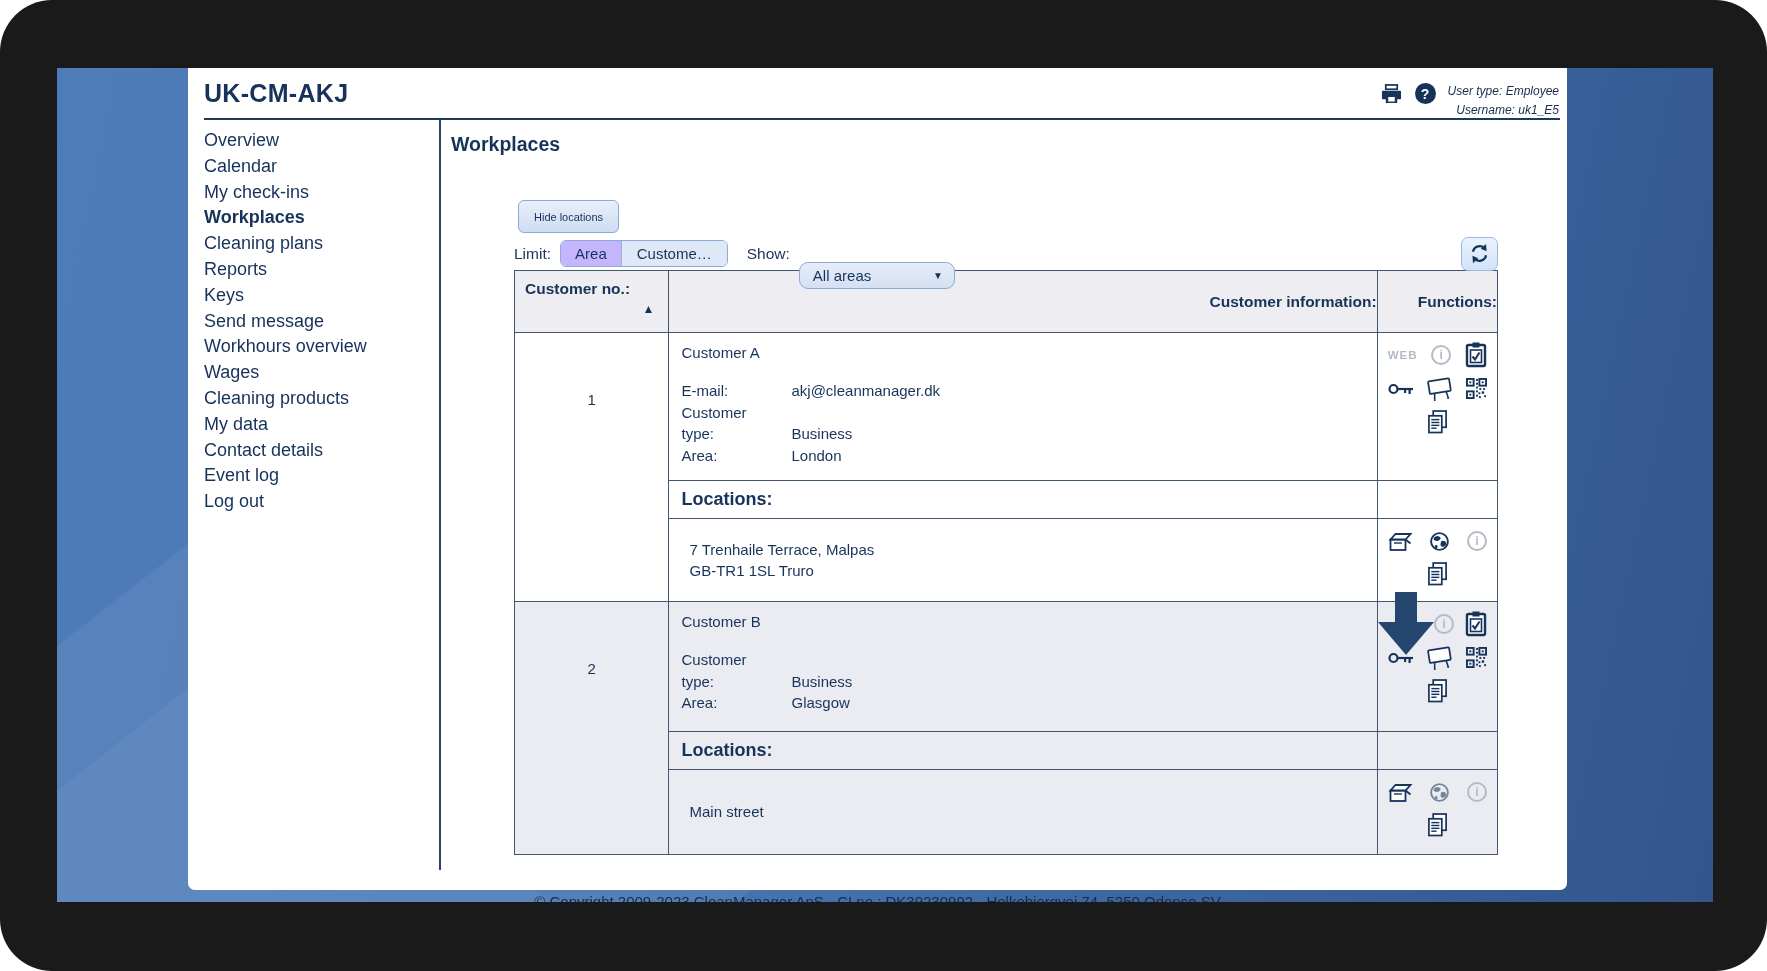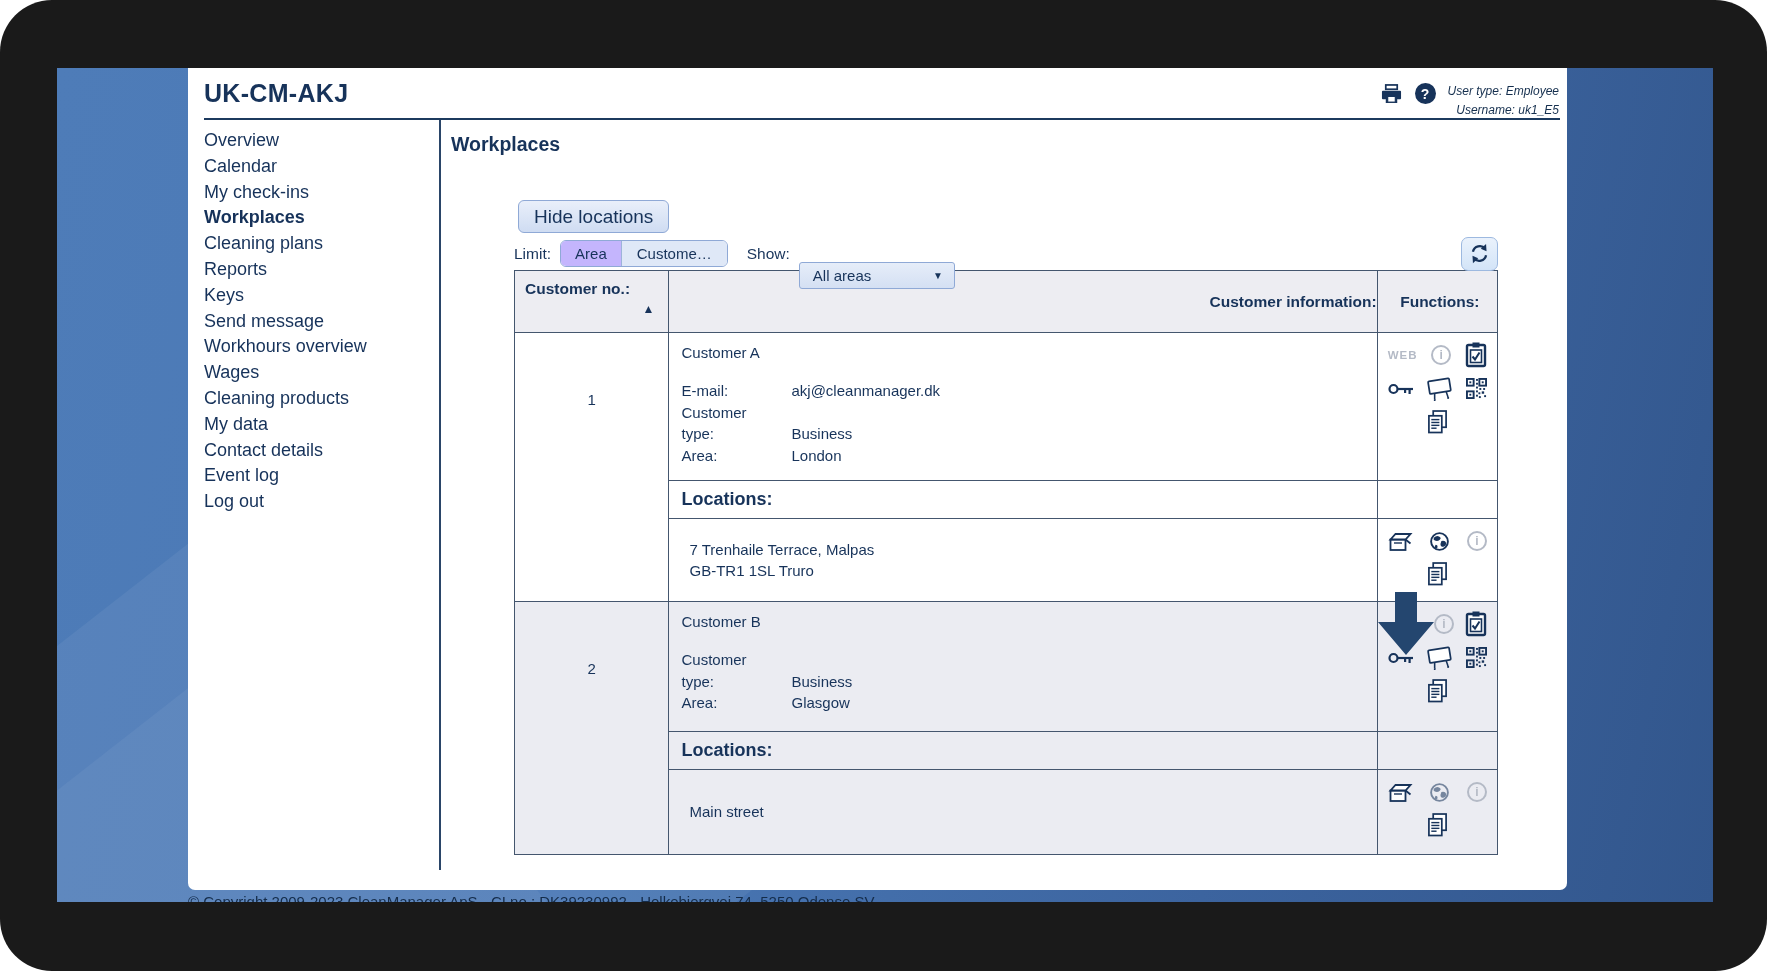--- a/index.html
+++ b/index.html
@@ -32,42 +32,42 @@
   .side-item { font-size:18px; line-height:25.8px; color:#16325a; cursor:pointer; white-space:nowrap; }
   .side-item.active { font-weight:bold; }
   .vline { width:2px; background:#2a4568; margin-bottom:10px; }
 
   .main { flex:1; padding:13px 0 0 10px; }
   .main-heading { font-size:19.5px; font-weight:bold; color:#17335a; }
   .content { margin:44px 0 0 63px; width:984px; color:#17335a; }
 
   .btn { background:linear-gradient(#e9effa,#cfdcf2); border:1px solid #8fa9d6; border-radius:6px;
     color:#17335a; font-family:"Liberation Sans",sans-serif; cursor:pointer; }
-  .btn-hide { margin-left:4px; height:33px; padding:0 15px; font-size:19px; }
+  .btn-hide { margin-left:4px; height:33px; padding:0 15px; font-size:11px; }
 
   .limit-row { display:flex; align-items:center; margin-top:4px; height:33px; gap:9px; font-size:15.5px; }
   .segment { display:flex; border:1px solid #8fa9d6; border-radius:6px; overflow:hidden; height:27px; cursor:pointer; }
   .seg { display:flex; align-items:center; font-size:15px; }
   .seg-area { background:#c4b5fd; padding:0 14px; }
   .seg-cust { background:#dfe8f7; padding:0 15px; border-left:1px solid #9db3da; }
   .show-label { margin-left:10px; }
   .dropdown { width:156px; height:27px; background:linear-gradient(#e6edf9,#d4e0f3); border:1px solid #8fa9d6;
-    border-radius:3px; display:flex; align-items:center; justify-content:space-between; padding:0 11px 0 13px;
+    border-radius:9px; display:flex; align-items:center; justify-content:space-between; padding:0 11px 0 13px;
     font-size:15px; cursor:pointer;margin-top:44px; }
   .caret { font-size:10px; color:#17335a; }
   .btn-refresh { margin-left:auto; width:37px; height:34px; border-radius:7px; border:1px solid #9db9e0;
     background:linear-gradient(#eaf2fc,#d3e4f8); display:flex; align-items:center; justify-content:center; cursor:pointer; }
 
   table { border-collapse:collapse; width:984px; table-layout:fixed; }
   th, td { border:1px solid #44566e; }
   thead th { background:#ededf2; height:62px; font-size:15.5px; color:#17335a; }
   th.h-no { width:154px; text-align:left; vertical-align:top; padding:9px 8px 0 10px; }
   .sort { text-align:right; padding-right:6px; font-size:12px; margin-top:4px; cursor:pointer; }
   th.h-info { width:706px; text-align:right; padding-left:12px; }
-  th.h-fx { width:120px; text-align:center; padding-left:5px; }
+  th.h-fx { width:120px; text-align:right; padding-left:5px; }
 
   td.no { text-align:center; vertical-align:top; padding-top:58px; font-size:15px; }
   td.info { vertical-align:top; padding:11px 10px 10px 12px; font-size:15px; }
   .cust-name { margin-bottom:19px; }
   .field { display:grid; grid-template-columns:100px 1fr; column-gap:10px; align-items:end; line-height:21.5px; }
   .loc-head-cell { font-weight:bold; padding:8px 12px; font-size:18px; }
   td.loc { vertical-align:middle; padding:0 20px; line-height:21.5px; font-size:15px; }
 
   tr.r-info-a { height:148px; } tr.r-lochead { height:37px; } tr.r-loc-a { height:83px; }
   tr.r-info-b { height:130px; } tr.r-loc-b { height:85px; }
@@ -77,21 +77,21 @@
   .fx-rows { display:flex; flex-direction:column; gap:7px; }
   .fx-row { display:flex; align-items:center; justify-content:space-between; padding:0 3px; min-height:26px; }
   .fx-row.end { justify-content:flex-end; gap:11px; }
   .fx-row.center { justify-content:center; gap:10px; }
   .web { color:#b4bac6; font-size:11.5px; font-weight:bold; letter-spacing:1px; }
   .info-badge { width:20px; height:20px; border:2px solid #b4bac6; color:#b4bac6; border-radius:50%;
     display:flex; align-items:center; justify-content:center; font-size:12px; font-weight:bold; cursor:pointer; }
   .ficon { display:flex; align-items:center; cursor:pointer; }
   .big-arrow { position:absolute; left:-2px; top:-10px; z-index:3; pointer-events:none; }
 
-  .footer { position:absolute; left:131px; top:825px; width:1379px; text-align:left;
+  .footer { position:absolute; left:131px; top:825px; width:1379px; text-align:center;
     font-size:15px; color:#142c4a; }
 </style>
 </head>
 <body>
 
 <svg width="0" height="0" style="position:absolute">
   <defs>
     <g id="i-printer">
       <rect x="6" y="1" width="12" height="4.5" fill="none" stroke="#17335a" stroke-width="1.8"></rect>
       <path d="M3 7 h18 a1 1 0 0 1 1 1 v7 a1 1 0 0 1 -1 1 h-3 v4 h-12 v-4 h-3 a1 1 0 0 1 -1 -1 v-7 a1 1 0 0 1 1 -1 z" fill="#17335a"></path>

